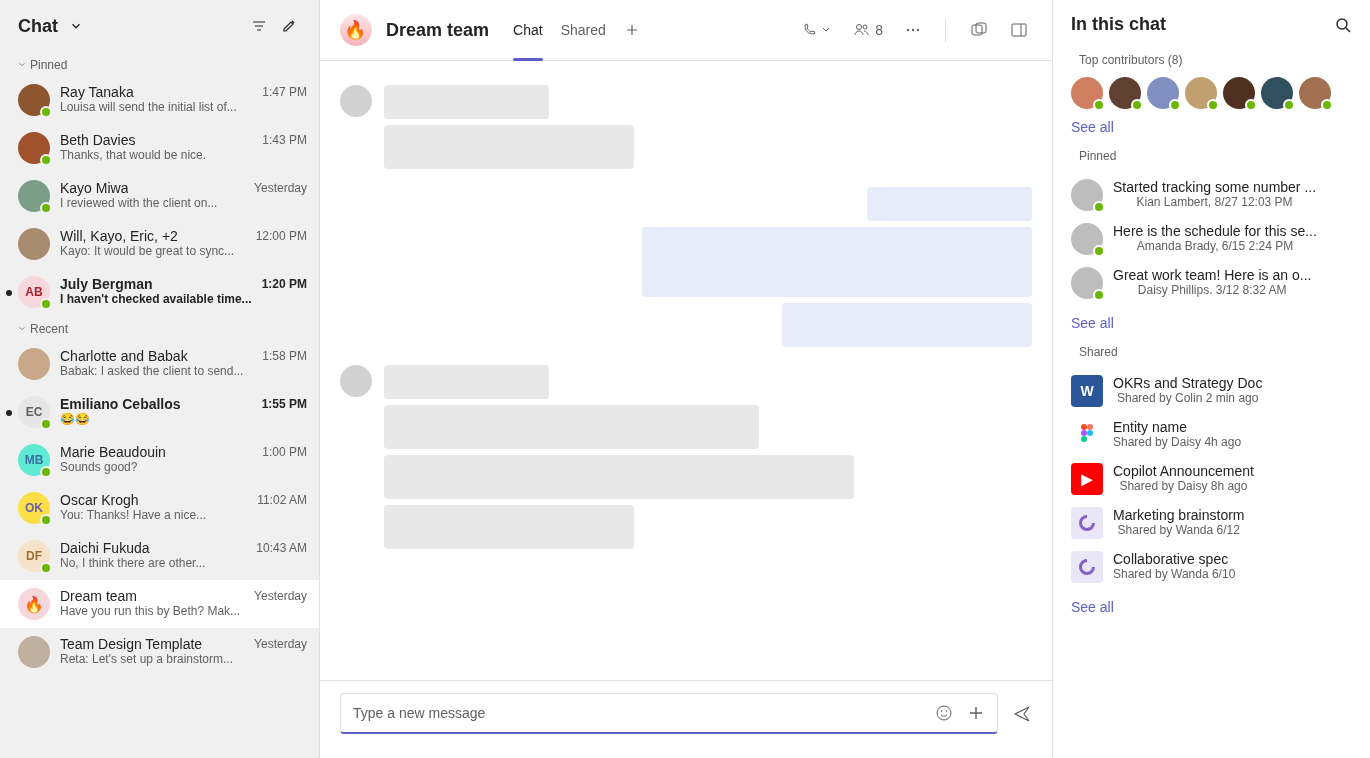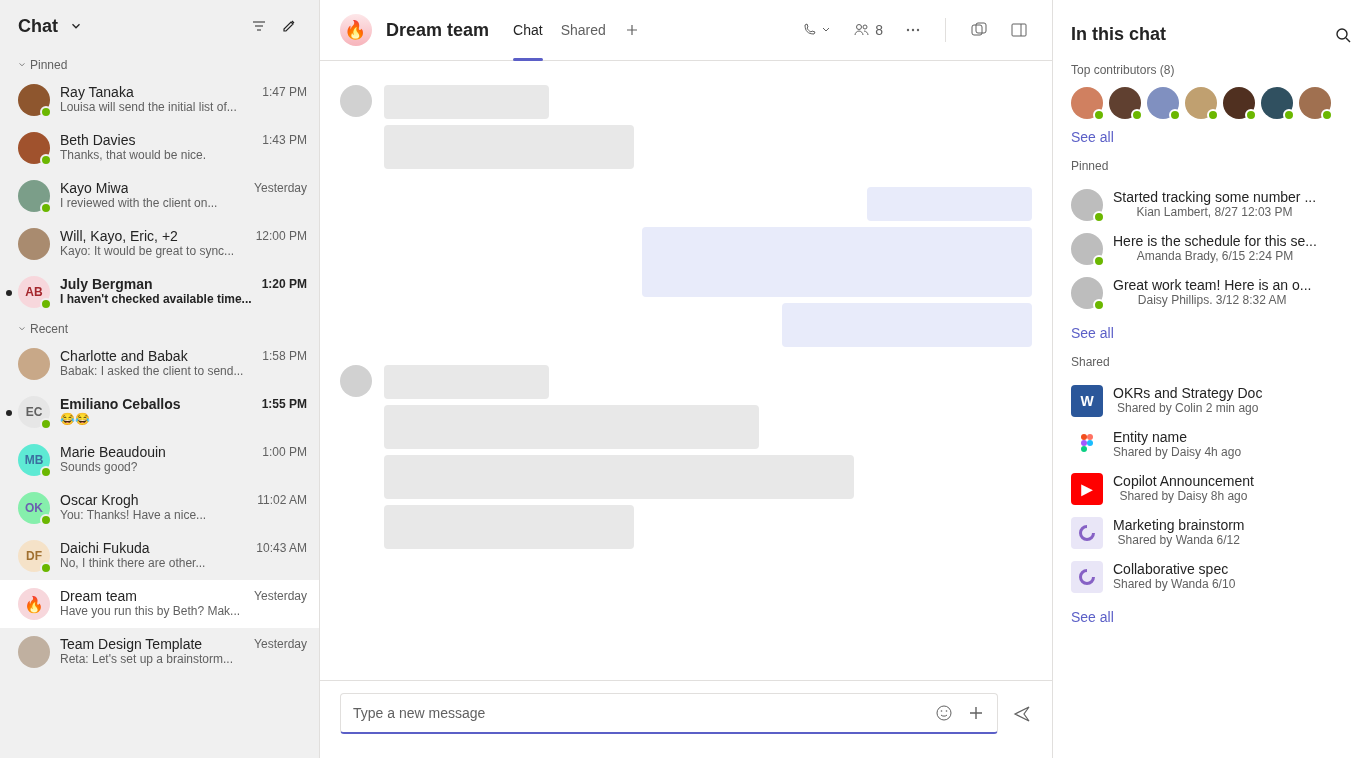--- a/index.html
+++ b/index.html
@@ -44,23 +44,23 @@
 .msg-group.me { justify-content: flex-end; }
 .msg-group.me .bubbles { align-items: flex-end; }
 .bubble.me { background: #e8ebfa; }
 .compose-wrap { padding: 12px 20px 24px; border-top: 1px solid #e1dfdd; display:flex; gap:14px; align-items:center;}
 .compose { flex:1; border: 1px solid #e1dfdd; border-bottom: 2px solid #5b5fc7; border-radius: 4px; padding: 10px 12px; display: flex; align-items: center; gap: 2px; }
 .compose input { flex: 1; border: none; outline: none; font-size: 14px; color: #242424; }
 .compose input::placeholder { color: #616161; }
 .compose .right-icons { display: flex; gap: 14px; color: #616161; }
 .send { color: #616161; cursor: pointer; }
 
-.rightpanel { width: 318px; border-left: 1px solid #e1dfdd; padding: 24px 18px; overflow-y: auto; }
+.rightpanel { width: 318px; border-left: 1px solid #e1dfdd; padding: 14px 18px; overflow-y: auto; }
 .rp-header { display: flex; justify-content: space-between; align-items: center; font-size: 18px; font-weight: 700; margin-bottom: 18px; }
-.rp-section { font-size: 12px; color: #616161; margin: 14px 0 10px; }
+.rp-section { font-size: 12px; color: #616161; margin: 14px 8px 10px; }
 .contributors { display: flex; gap: 6px; }
 .contrib { width: 32px; height: 32px; border-radius: 50%; background: #bdbdbd; position: relative; }
 .contrib .presence { position: absolute; bottom: -2px; right: -2px; width: 12px; height: 12px; border-radius: 50%; background: #6bb700; border: 2px solid #fff; }
 .seeall { color: #5b5fc7; font-size: 14px; cursor: pointer; margin-top: 10px; display:inline-block;}
 .pin-item, .shared-item { display: flex; gap: 10px; padding: 6px 0; cursor: pointer; }
 .pin-av { width: 32px; height: 32px; border-radius: 50%; background: #bdbdbd; flex-shrink:0; position:relative;}
 .pin-av .presence { position:absolute; bottom:-2px; right:-2px; width:12px; height:12px; border-radius:50%; background:#6bb700; border:2px solid #fff;}
 .pin-body { min-width:0; }
 .pin-title { font-size: 14px; white-space: nowrap; overflow: hidden; text-overflow: ellipsis; }
 .pin-sub { font-size: 12px; color: #616161; text-align: center; }
@@ -191,21 +191,21 @@
           <div class="avatar" style="background: #5eead4; color: rgb(59, 111, 160);">MB<div class="presence"></div></div>
           <div class="chat-body">
             <div class="chat-line1">
               <div class="chat-name">Marie Beaudouin</div>
               <div class="chat-time">1:00 PM</div>
             </div>
             <div class="chat-preview">Sounds good?</div>
           </div>
         </div>
         <div class="chat-item">
-          <div class="avatar" style="background: #86efac; color: rgb(107, 95, 176);">OK<div class="presence"></div></div>
+          <div class="avatar" style="background: #fde047; color: rgb(107, 95, 176);">OK<div class="presence"></div></div>
           <div class="chat-body">
             <div class="chat-line1">
               <div class="chat-name">Oscar Krogh</div>
               <div class="chat-time">11:02 AM</div>
             </div>
             <div class="chat-preview">You: Thanks! Have a nice...</div>
           </div>
         </div>
         <div class="chat-item">
           <div class="avatar" style="background: rgb(245, 226, 200); color: rgb(160, 112, 48);">DF<div class="presence"></div></div>

